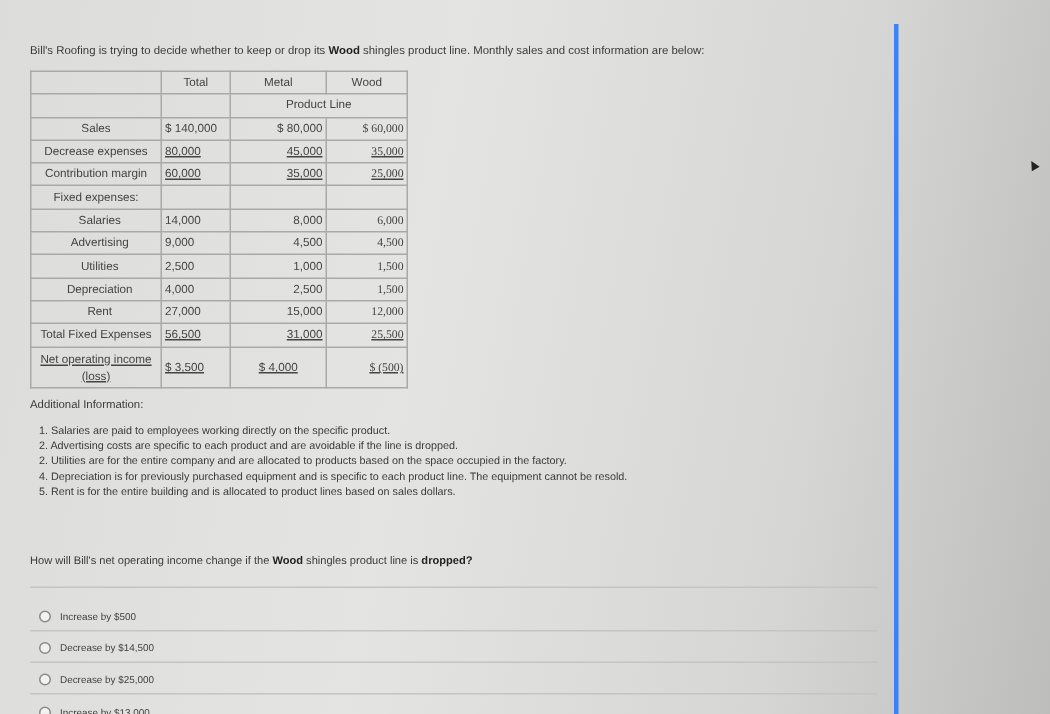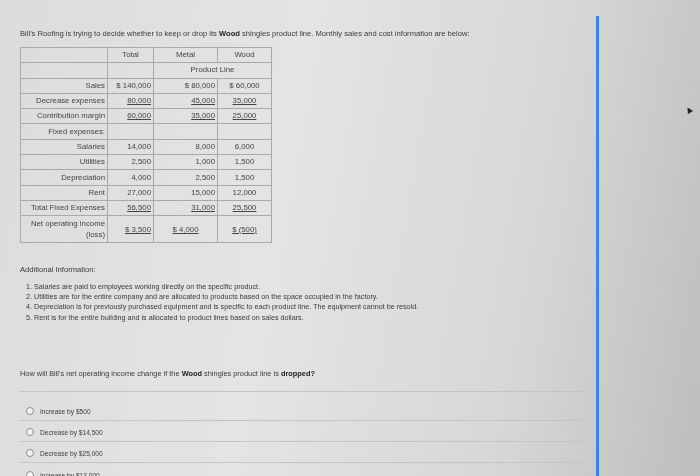--- a/index.html
+++ b/index.html
@@ -22,24 +22,24 @@
     table.fin {
       position: absolute; left: 14px; top: 31px;
       border-collapse: collapse;
       font-size: 7.8px; color: #444;
     }
     table.fin td {
       border: 1px solid #a9a9a9;
       height: 14.3px; padding: 0 2px; line-height: 14px;
       white-space: nowrap;
     }
-    td.lbl { width: 77px; text-align: right; margin-top: 28px; }
-    td.tot { width: 41px; text-align: right; }
+    td.lbl { width: 77px; text-align: center; margin-top: 28px; }
+    td.tot { width: 41px; }
     td.met { width: 59px; text-align: right; }
-    td.wod { width: 49px; text-align: center; }
+    td.wod { width: 49px; text-align: right; font-family: Liberation Serif, serif; }
     td.ctr { text-align: center; }
     td.indent { padding-left: 7px !important; }
     .ul { text-decoration: underline; margin-top: 12px; }
     tr.tall td { height: 26px; line-height: 11px; }
     .addl {
       position: absolute; left: 14px; top: 249px;
       font-size: 7.6px; color: #3a3a3a;
     }
     .addl-list {
       position: absolute; left: 20px; top: 266px;
@@ -116,20 +116,26 @@
       <td class="met"></td>
       <td class="wod"></td>
     </tr>
     <tr>
       <td class="lbl indent">Salaries</td>
       <td class="tot">14,000</td>
       <td class="met">8,000</td>
       <td class="wod">6,000</td>
     </tr>
     <tr>
+      <td class="lbl indent">Advertising</td>
+      <td class="tot">9,000</td>
+      <td class="met">4,500</td>
+      <td class="wod">4,500</td>
+    </tr>
+    <tr>
       <td class="lbl indent">Utilities</td>
       <td class="tot">2,500</td>
       <td class="met">1,000</td>
       <td class="wod">1,500</td>
     </tr>
     <tr>
       <td class="lbl indent">Depreciation</td>
       <td class="tot">4,000</td>
       <td class="met">2,500</td>
       <td class="wod">1,500</td>
@@ -140,31 +146,32 @@
       <td class="met">15,000</td>
       <td class="wod">12,000</td>
     </tr>
     <tr>
       <td class="lbl">Total Fixed Expenses</td>
       <td class="tot ul">56,500</td>
       <td class="met ul">31,000</td>
       <td class="wod ul">25,500</td>
     </tr>
     <tr class="tall">
-      <td class="lbl" style="white-space:normal;">Net operating income (loss)</td>
+      <td class="lbl" style="white-space:normal;text-decoration:underline;">Net operating income (loss)</td>
       <td class="tot ul">$ 3,500</td>
       <td class="met ul" style="text-align:center;">$ 4,000</td>
       <td class="wod ul">$ (500)</td>
     </tr>
   </tbody>
     </table>
 
   <div class="addl">Additional Information:</div>
   <div class="addl-list">
     <div>1. Salaries are paid to employees working directly on the specific product.</div>
+    <div>2. Advertising costs are specific to each product and are avoidable if the line is dropped.</div>
     <div>2. Utilities are for the entire company and are allocated to products based on the space occupied in the factory.</div>
     <div>4. Depreciation is for previously purchased equipment and is specific to each product line. The equipment cannot be resold.</div>
     <div>5. Rent is for the entire building and is allocated to product lines based on sales dollars.</div>
   </div>
 
   <div class="question"><span>How will Bill's net operating income change if the </span><b>Wood</b><span> shingles product line is </span><b>dropped?</b></div>
 
   <div class="divider" style="top:375px;"></div>
 
   <label class="option" style="top:391px;">

